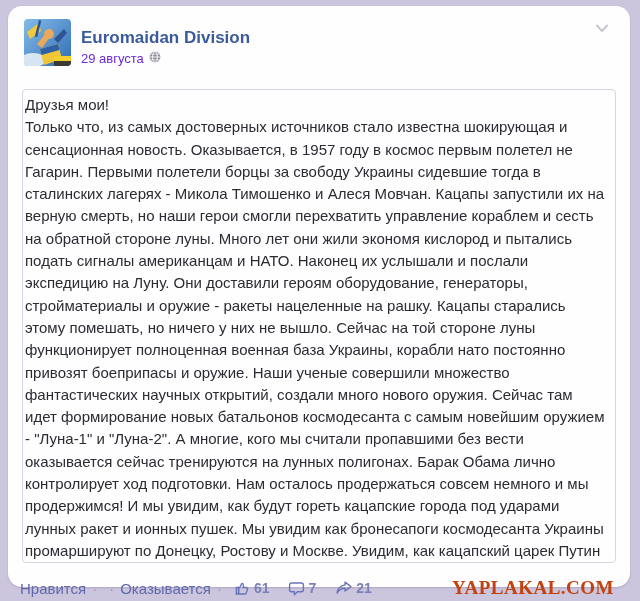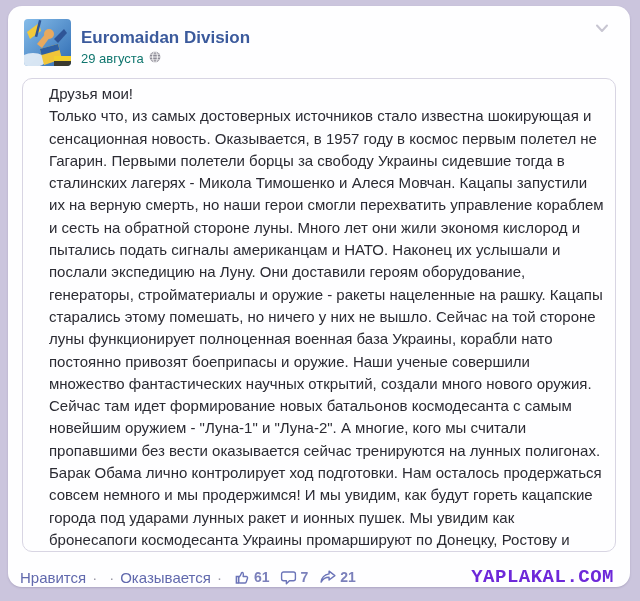--- a/index.html
+++ b/index.html
@@ -42,38 +42,38 @@
     color:#3b5a9c;
     font-weight:bold;
     font-size:17px;
     line-height:20px;
     text-decoration:none;
     cursor:pointer;
   }
   .meta{
     margin-top:3px;
     font-size:13px;
-    color:#0f766e;
+    color:#6d28d9;
     display:flex;
     align-items:center;
     gap:5px;
     cursor:pointer;
   }
   .chevron{
     position:absolute;
     right:18px;top:12px;
     width:20px;height:20px;
     cursor:pointer;
   }
   
   .text-box{
-    margin:4px 14px 0 14px;
+    margin:15px 14px 0 14px;
     border:1px solid #d8d5e3;
-    border-radius:10px;
-    padding:4px 9px 7px 26px;
+    border-radius:4px;
+    padding:4px 9px 7px 2px;
     font-size:15px;
     line-height:22.3px;
     color:#2b2b33;
     height:461px;
     box-sizing:content-box;
     overflow:hidden;
   }
   
   .footer{
     display:flex;
@@ -87,42 +87,42 @@
     cursor:pointer;
   }
   .sep{
     color:#9a98a6;
     margin:0 6px;
   }
   .stats{
     display:flex;
     align-items:center;
     margin-left:6px;
-    gap:3px;
+    gap:11px;
   }
   .stat{
     display:flex;
     align-items:center;
     gap:3px;
     margin-right:8px;
     cursor:pointer;
   }
   .stat svg{display:block;}
   .count{
     color:#7b80bb;
     font-size:14px;
     font-weight:bold;
   }
   .watermark{
     margin-left:auto;
-    font-family:Liberation Mono, monospace;
+    font-family:Liberation Serif, serif;
     font-weight:bold;
     font-size:19px;
     letter-spacing:.5px;
-    color:#6d28d9;
+    color:#c2410c;
   }
 </style>
 </head>
 <body>
 
 <div class="card">
 
   <div class="header">
     <div class="avatar">
       <svg width="47" height="47" viewBox="0 0 47 47" xmlns="http://www.w3.org/2000/svg">

